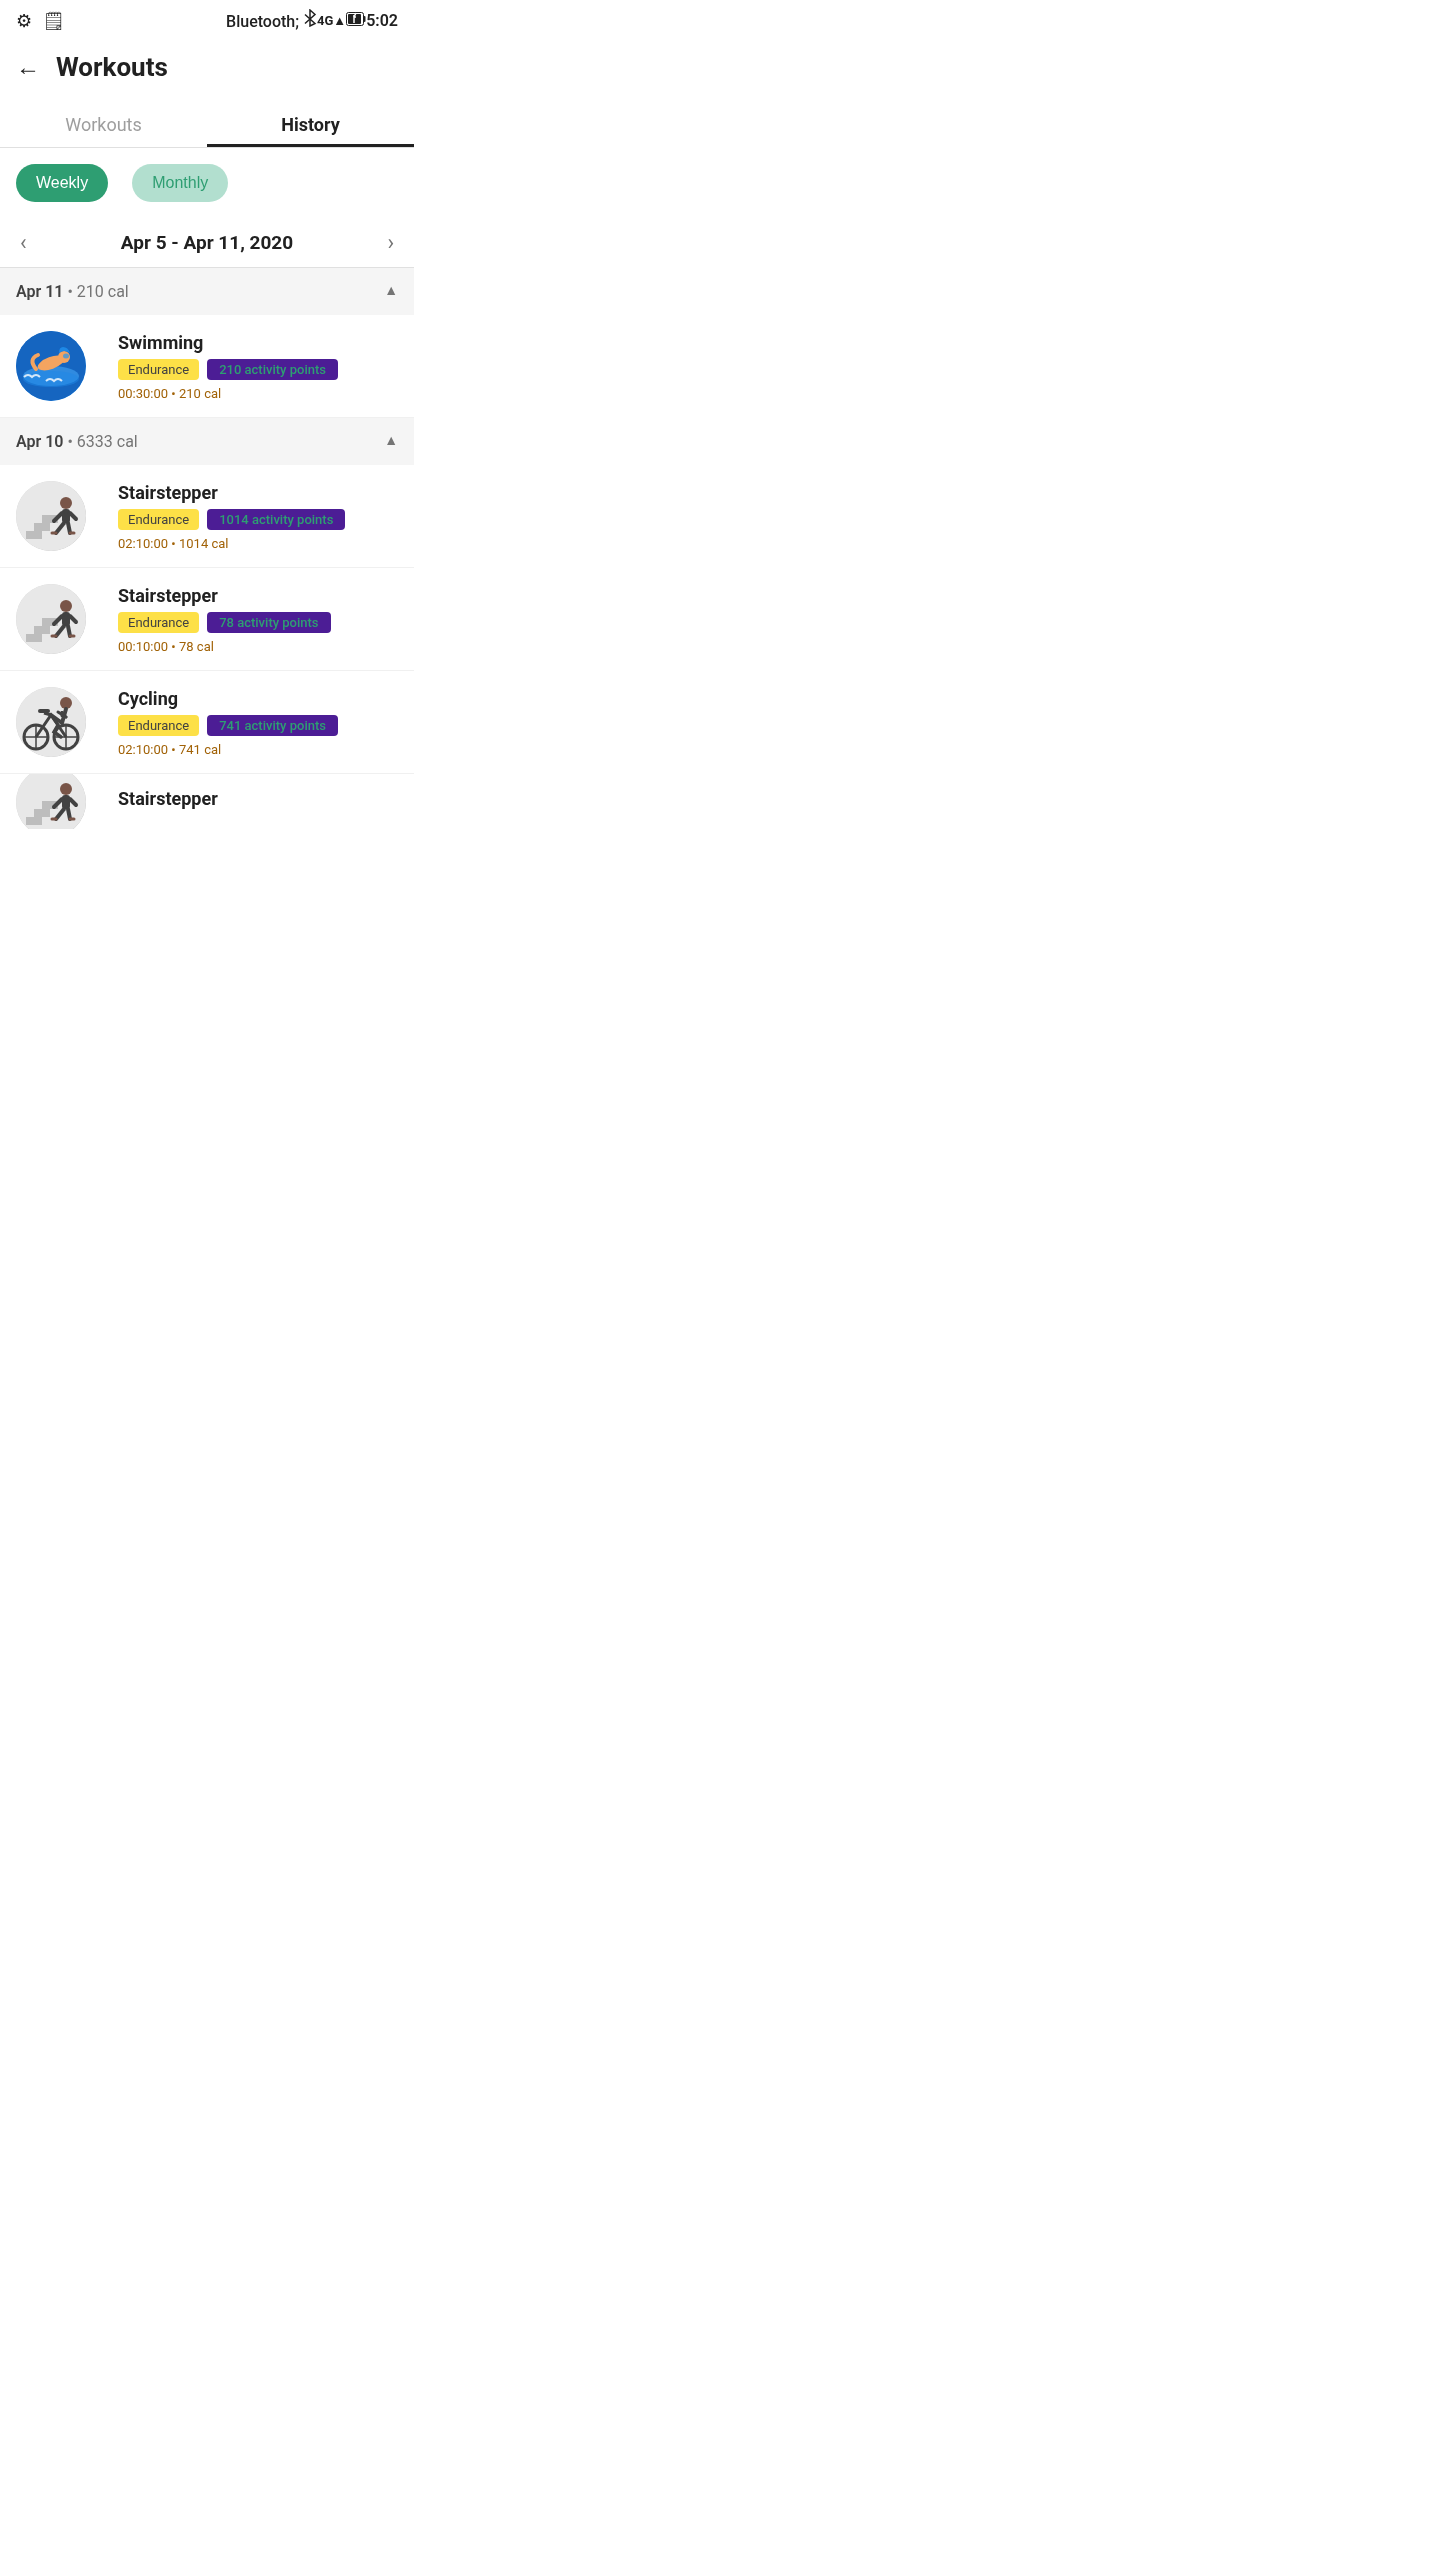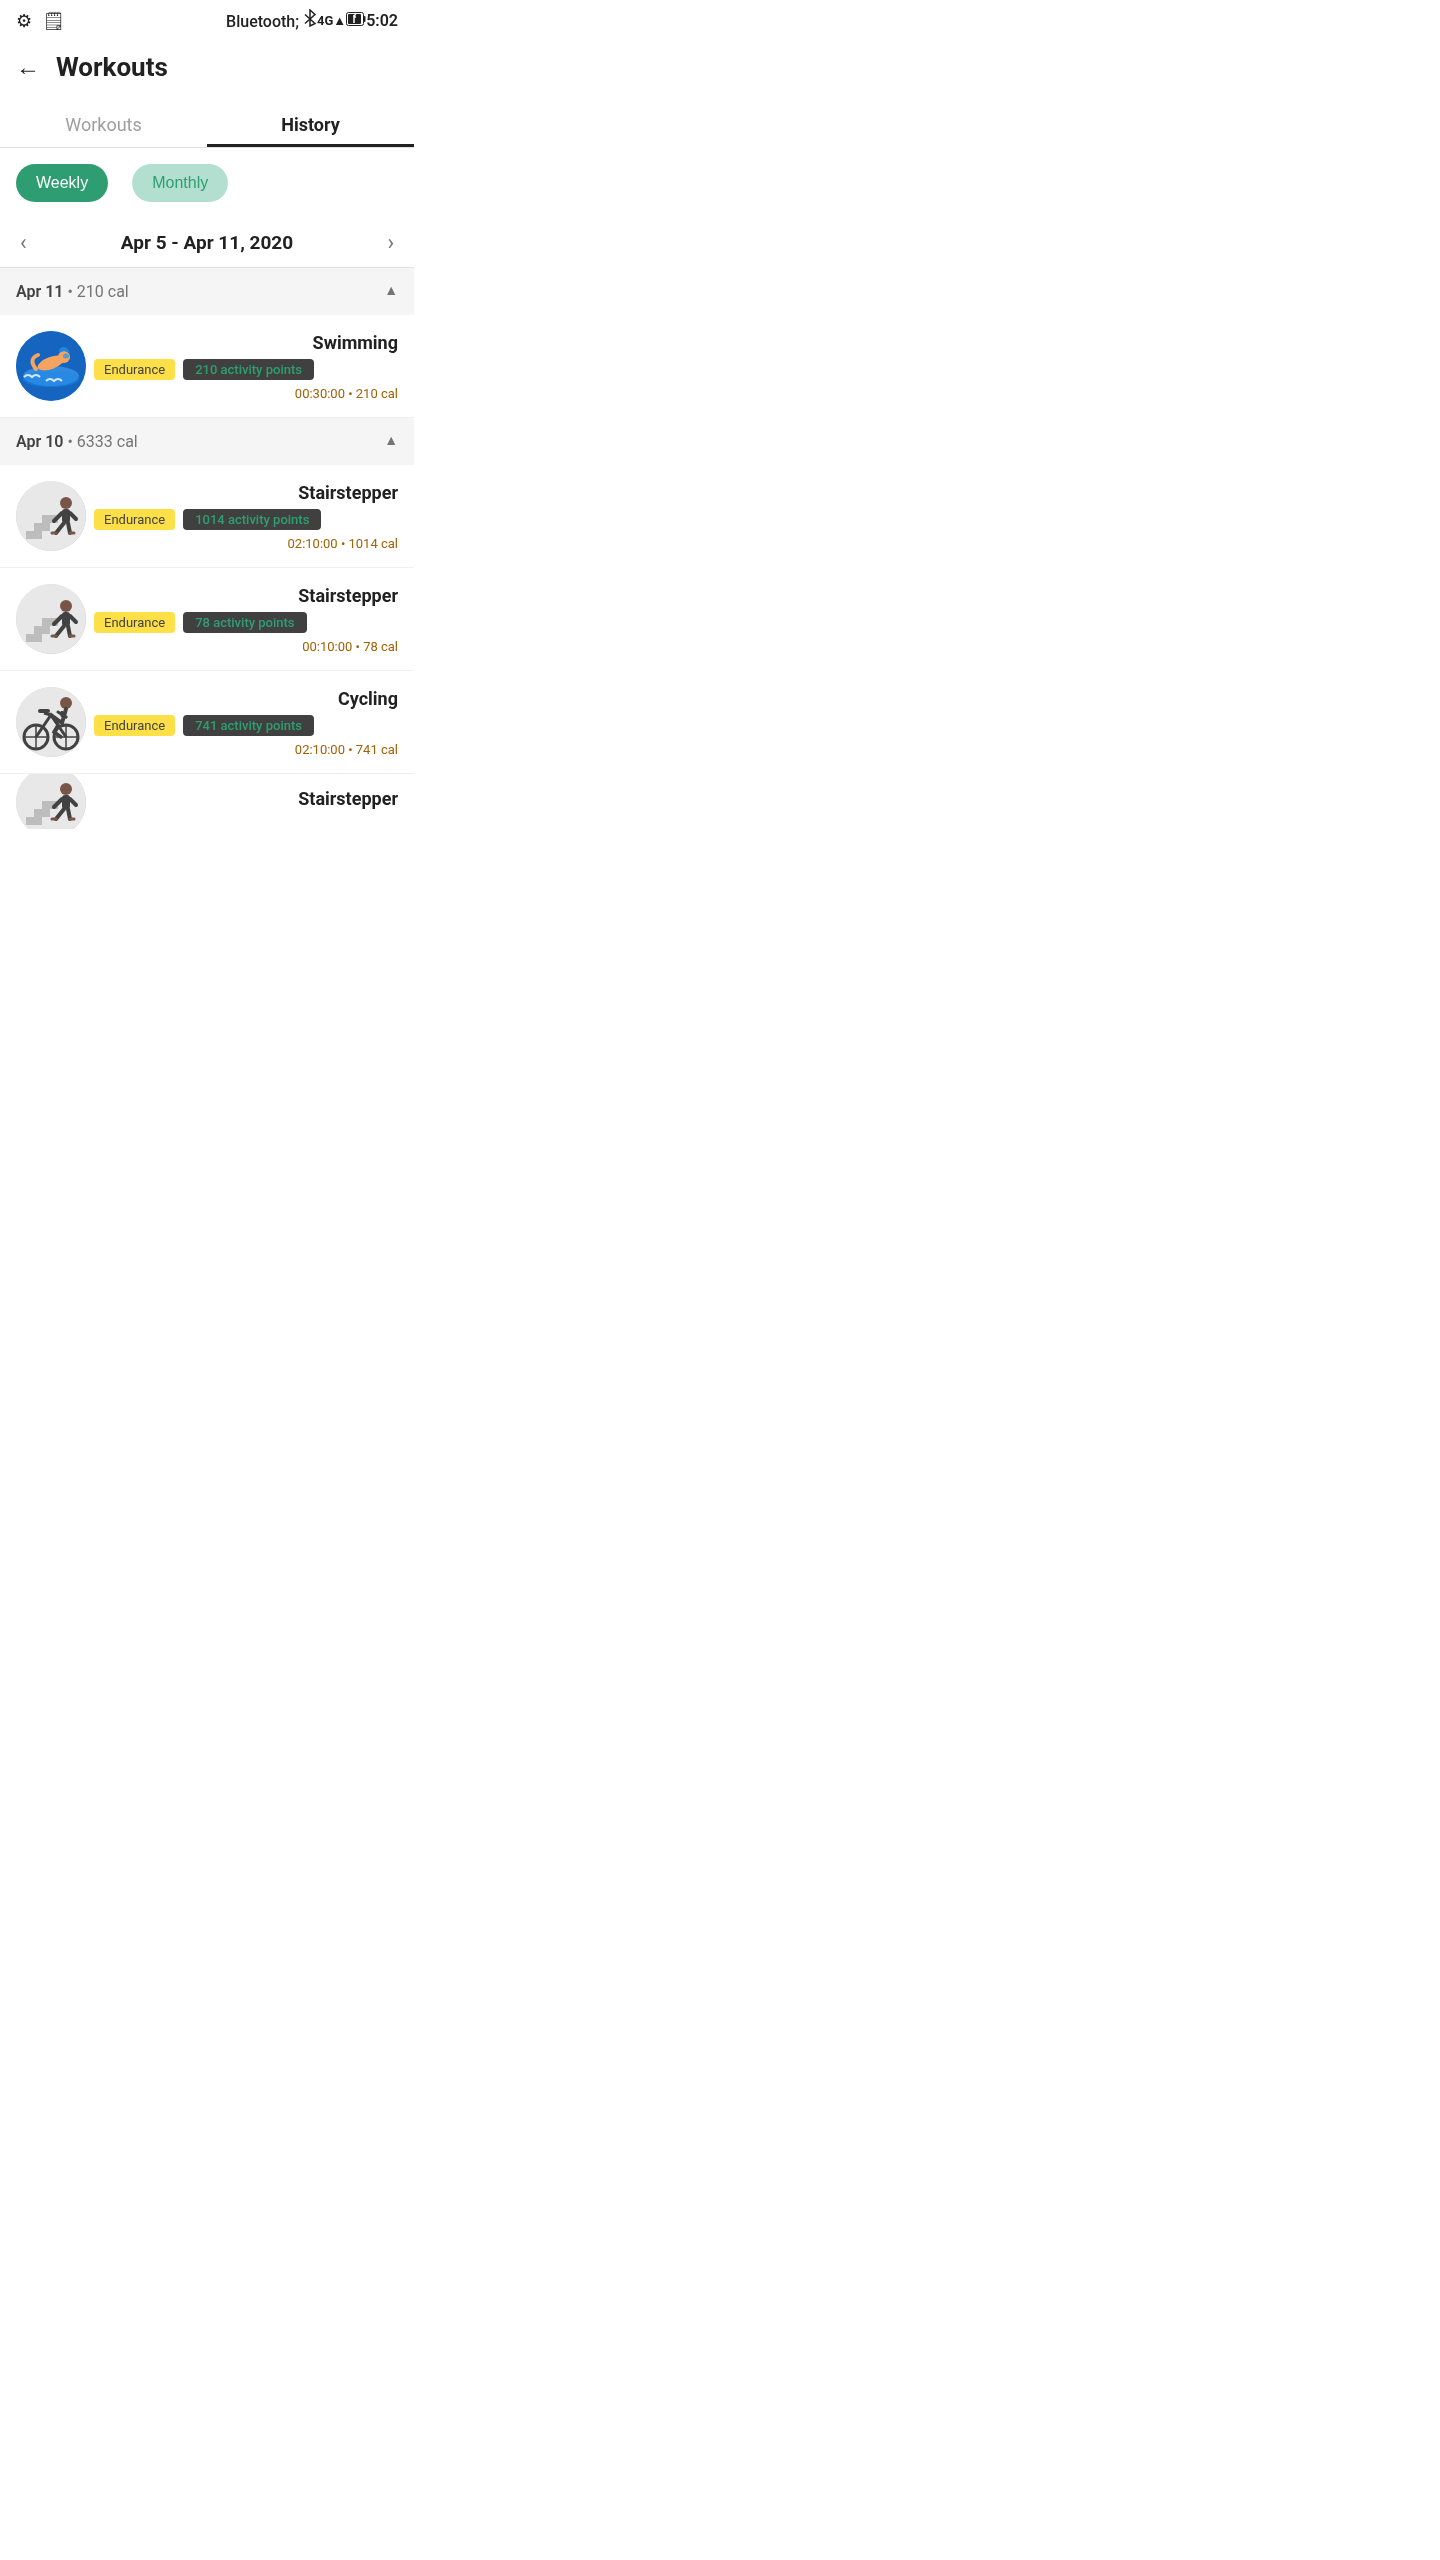--- a/index.html
+++ b/index.html
@@ -161,22 +161,21 @@
     .collapse-icon {
       font-size: 14px;
       color: #757575;
     }
 
     .workout-item {
       display: flex;
       align-items: center;
       padding: 16px;
       border-bottom: 1px solid #f0f0f0;
-      gap: 8px;
-      text-align: right;
+      gap: 32px;
     }
 
     .workout-avatar {
       width: 70px;
       height: 70px;
       border-radius: 50%;
       overflow: hidden;
       flex-shrink: 0;
       background: #e0e0e0;
       display: flex;
@@ -211,21 +210,21 @@
     .tag-endurance {
       background: #fde047;
       color: #424242;
       padding: 3px 10px;
       border-radius: 4px;
       font-size: 13px;
       font-weight: 400;
     }
 
     .tag-points {
-      background: #404040;
+      background: #4c1d95;
       color: #2e9e72;
       padding: 3px 12px;
       border-radius: 4px;
       font-size: 13px;
       font-weight: 500;
     }
 
     .workout-meta {
       font-size: 13px;
       color: #a16207;

